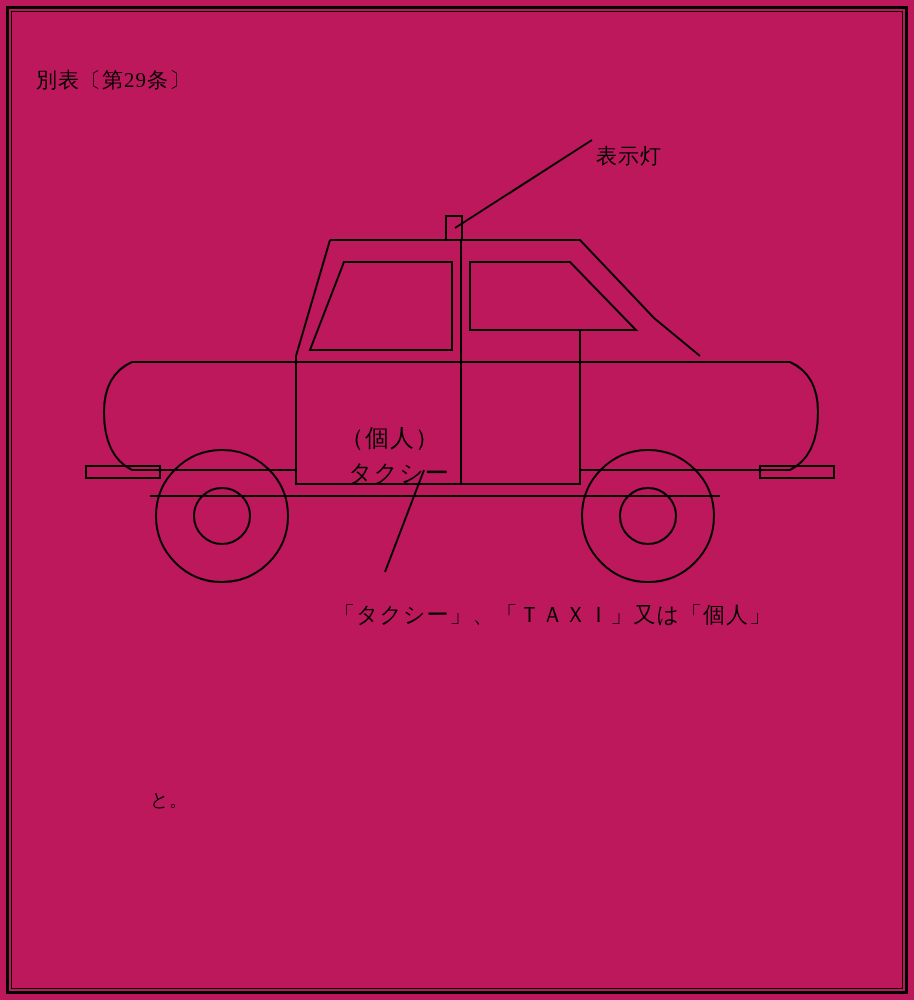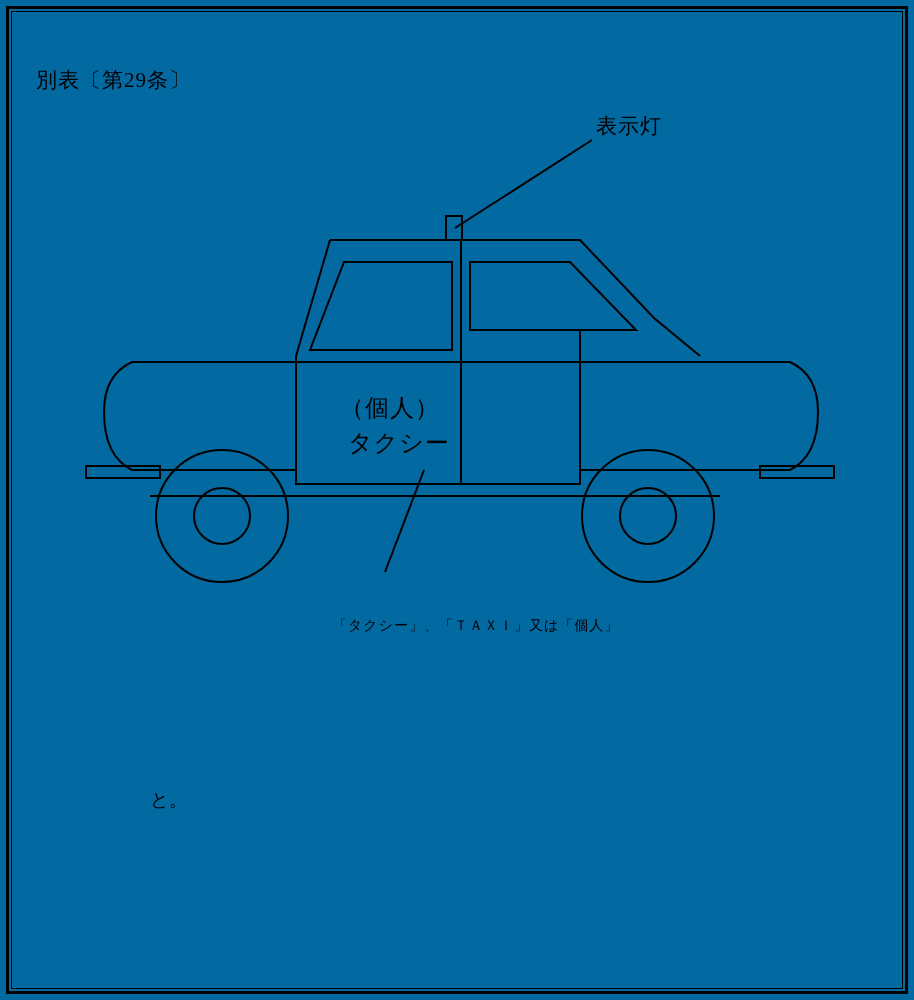--- a/index.html
+++ b/index.html
@@ -8,21 +8,21 @@
     background: #ffffff;
   }
   body {
     font-family: "Liberation Serif", "DejaVu Serif", serif;
     color: #000000;
   }
   #page {
     position: relative;
     width: 914px;
     height: 1000px;
-    background: #0369a1;
+    background: #be185d;
     box-sizing: border-box;
     overflow: hidden;
   }
   .outer-frame {
     position: absolute;
     left: 6px;
     top: 6px;
     width: 902px;
     height: 988px;
     border: 3px solid #000000;
@@ -50,39 +50,40 @@
     left: 0;
     top: 0;
     width: 914px;
     height: 1000px;
   }
   .lbl {
     position: absolute;
     font-size: 21px;
     letter-spacing: 1px;
     white-space: nowrap;
+    margin-top: 30px;
   }
   #label-lamp {
     left: 596px;
     top: 112px;
   }
   #label-body-small {
     left: 340px;
     top: 392px;
     font-size: 24px;
   }
   #label-body-main {
     left: 348px;
     top: 427px;
     font-size: 24px;
   }
   #label-caption {
     left: 333px;
-    top: 617px;
-    font-size: 14px;
+    top: 570px;
+    font-size: 22px;
   }
   #notes {
     position: absolute;
     left: 100px;
     top: 782px;
     width: 790px;
     font-size: 18.5px;
     line-height: 1.95;
   }
   .note-row {

